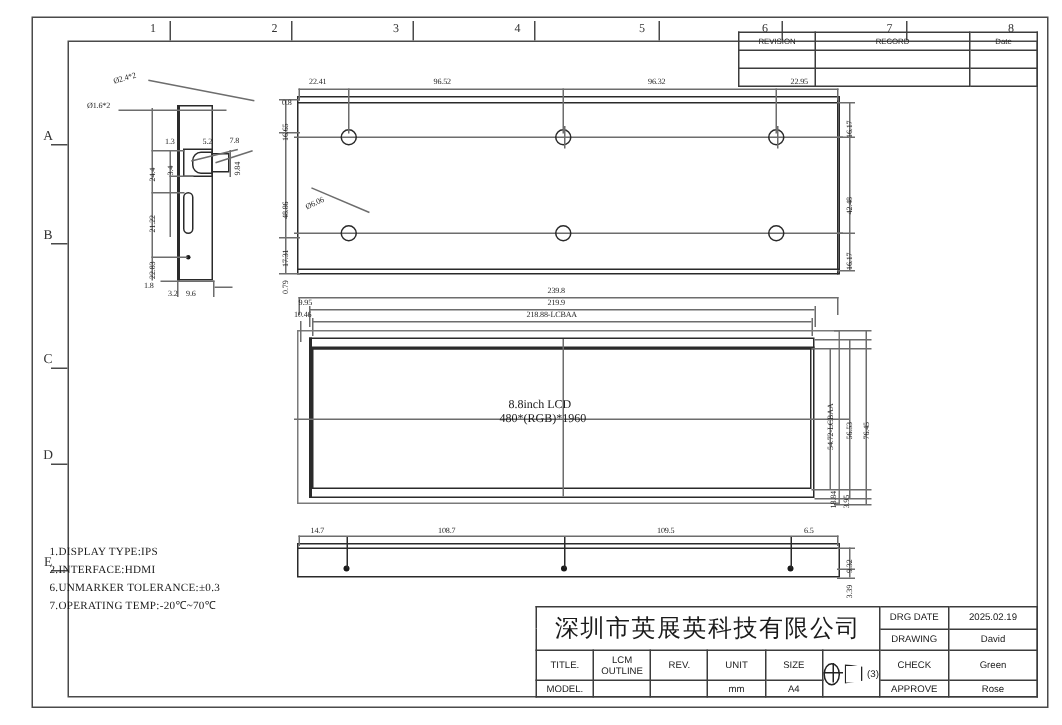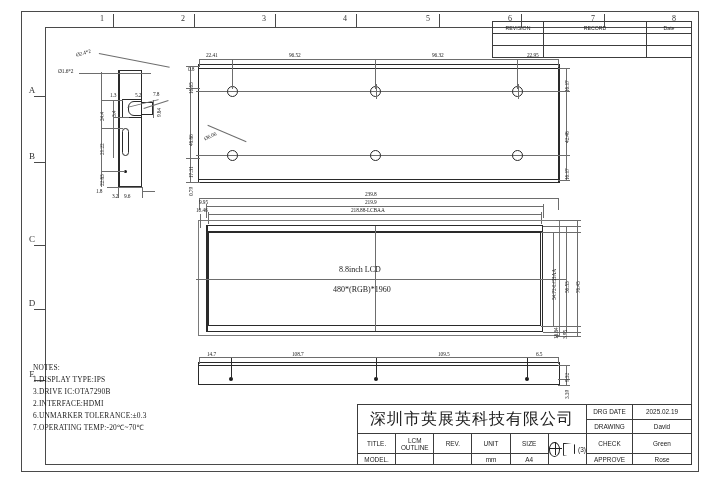--- a/index.html
+++ b/index.html
@@ -233,21 +233,21 @@
 
     <div class="rect" style="left:208px;top:232px;width:333px;height:94px;"></div>
 
     <div class="ln" style="left:206px;top:231px;width:337px;height:1.6px;"></div>
     <div class="ln vl" style="left:206px;top:225px;height:107px;width:1.6px;"></div>
 
     <div class="ln thin hl" style="left:196px;top:279px;width:370px;"></div>
     <div class="ln thin vl" style="left:375px;top:226px;height:105px;"></div>
 
     <div class="lcdtxt" style="left:339px;top:265px;">8.8inch LCD</div>
-    <div class="lcdtxt" style="left:333px;top:285px;">480*(RGB)*1960</div>
+    <div class="lcdtxt" style="left:333px;top:274px;">480*(RGB)*1960</div>
 
     <div class="ln thin vl" style="left:553px;top:232px;height:94px;"></div>
     <div class="ln thin vl" style="left:566px;top:226px;height:106px;"></div>
     <div class="ln thin vl" style="left:577px;top:220px;height:116px;"></div>
     <div class="ln thin hl" style="left:541px;top:232px;width:40px;"></div>
     <div class="ln thin hl" style="left:541px;top:326px;width:40px;"></div>
     <div class="ln thin hl" style="left:543px;top:226px;width:38px;"></div>
     <div class="ln thin hl" style="left:543px;top:332px;width:38px;"></div>
     <div class="ln thin hl" style="left:556px;top:220px;width:25px;"></div>
     <div class="ln thin hl" style="left:556px;top:336px;width:25px;"></div>
@@ -289,23 +289,21 @@
 
     <div class="dim" style="left:207px;top:351px;">14.7</div>
     <div class="dim" style="left:292px;top:351px;">108.7</div>
     <div class="dim" style="left:438px;top:351px;">109.5</div>
     <div class="dim" style="left:536px;top:351px;">6.5</div>
     <div class="dim v" style="left:564px;top:382px;">9.32</div>
     <div class="dim v" style="left:564px;top:399px;">3.39</div>
   </div>
 
   <div class="notes">
-    <div>NOTES:</div>
     <div>1.DISPLAY TYPE:IPS</div>
-    <div>3.DRIVE IC:OTA7290B</div>
     <div>2.INTERFACE:HDMI</div>
     <div>6.UNMARKER TOLERANCE:±0.3</div>
     <div>7.OPERATING TEMP:-20℃~70℃</div>
   </div>
 
   <div class="titleblk">
     <table>
       <tbody>
           <tr>
         <td class="company" colspan="6" rowspan="2">深圳市英展英科技有限公司</td>

